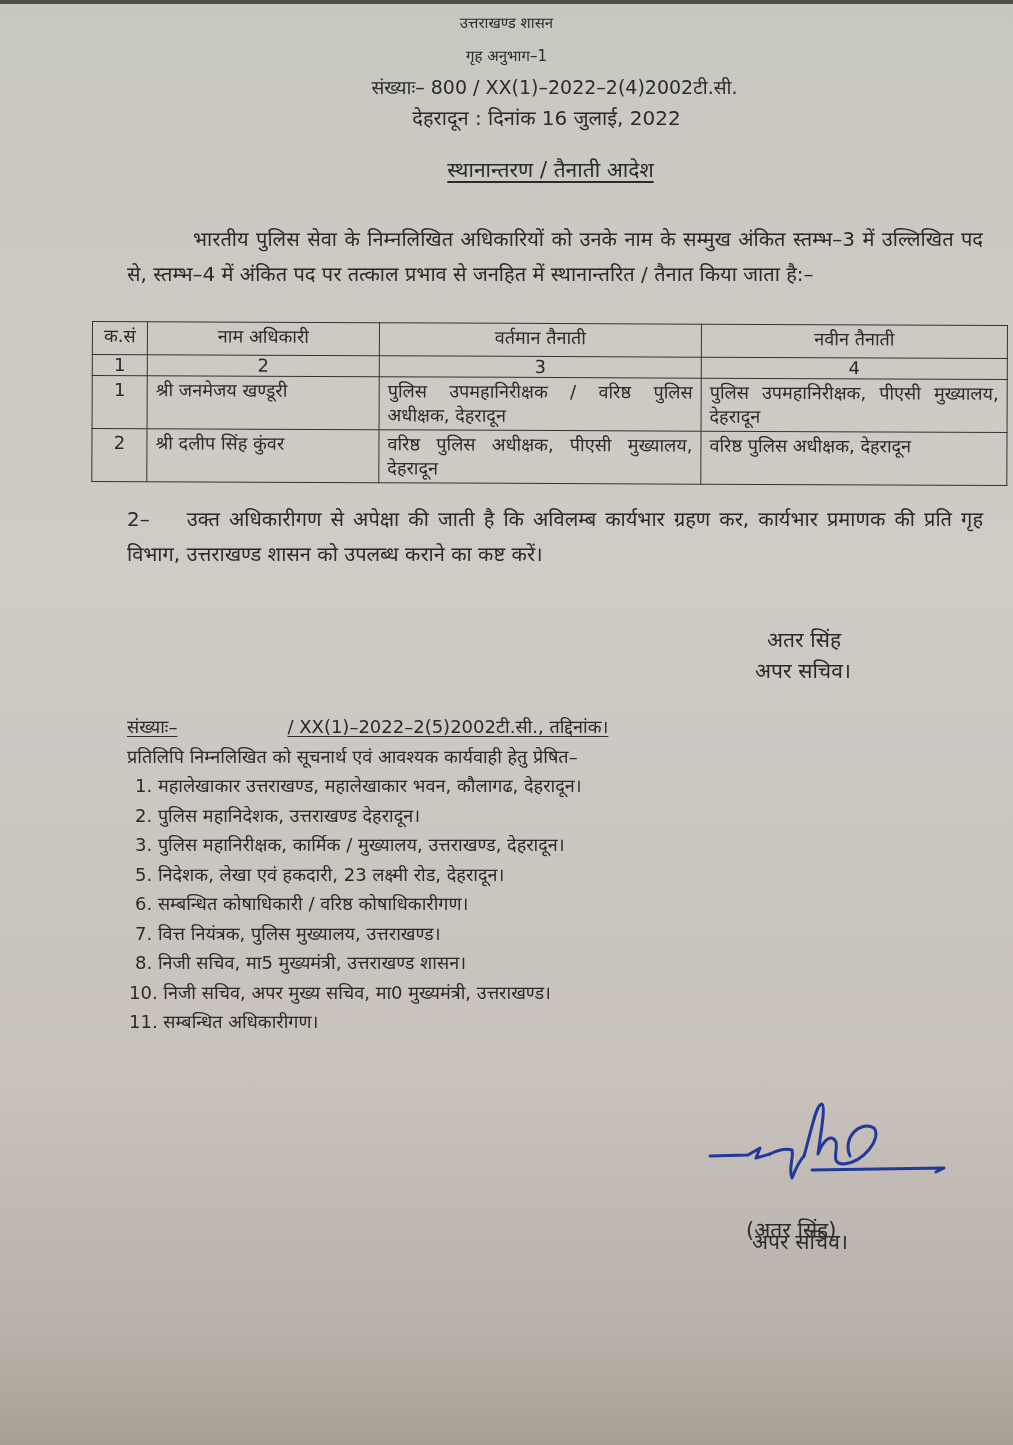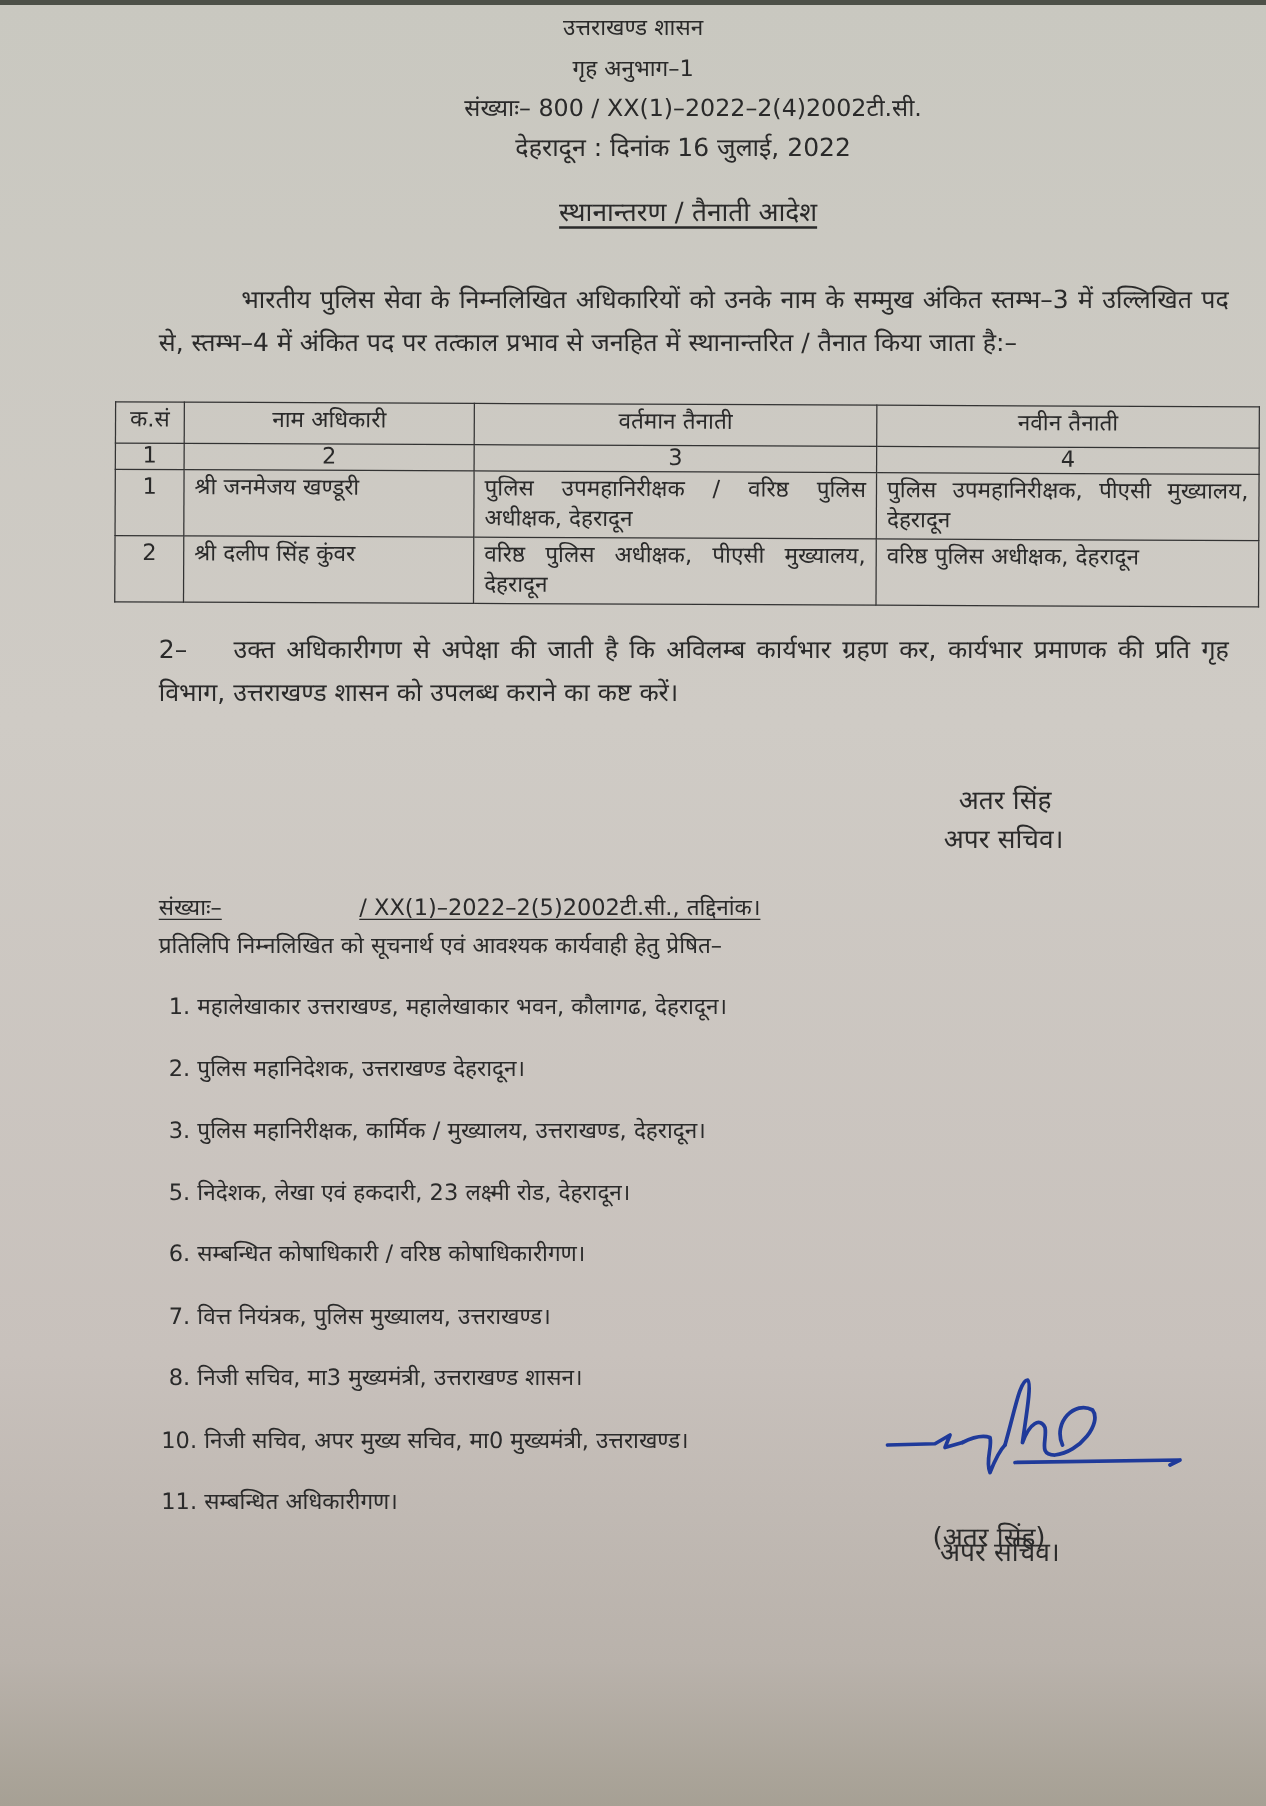--- a/index.html
+++ b/index.html
@@ -6,42 +6,42 @@
   body {
     width: 1013px; height: 1445px; overflow: hidden; position: relative;
     background: linear-gradient(180deg, #c9c8c0 0%, #cfcbc5 40%, #c8c1bc 75%, #b9b2ab 92%, #a6a094 100%);
     font-family: "DejaVu Sans", "Liberation Sans", sans-serif;
     color: #2a2a2a;
   }
   .topbar { position: absolute; left: 0; top: 0; width: 1013px; height: 4px; background: #4d5048; }
   .page { position: absolute; left: 0; top: 0; width: 1013px; height: 1445px; }
   .abs { position: absolute; white-space: nowrap; }
   .center { text-align: center; }
-  .hdr { font-size: 18px; line-height: 30px; }
+  .hdr { font-size: 15px; line-height: 30px; }
   .title { font-size: 21px; text-decoration: underline; text-underline-offset: 4px; }
   .para { position: absolute; left: 127px; width: 856px; font-size: 20px; line-height: 35px; text-align: justify; white-space: normal; }
   .para .indent { display: inline-block; width: 66px; }
   table.orders {
     position: absolute; left: 92px; top: 321px; width: 916px;
     border-collapse: collapse; font-size: 18px; transform: rotate(0.25deg); transform-origin: left top;
   }
   table.orders td, table.orders th {
     border: 1.5px solid #333; padding: 2px 8px; vertical-align: top; font-weight: normal; line-height: 24px;
   }
   table.orders th { text-align: center; height: 28px; }
   table.orders tr.num td { text-align: center; height: 20px; padding: 0 8px; line-height: 20px; }
   table.orders td.sn { text-align: center; width: 38px; }
   table.orders td.name { width: 215px; }
   table.orders td.cur { width: 305px; text-align: justify; }
   table.orders td.newp { text-align: justify; }
   .list { position: absolute; left: 127px; top: 712px; font-size: 18px; line-height: 29.5px; }
   .list .ref { text-decoration: underline; text-underline-offset: 3px; }
   .list .ref .gap { display: inline-block; width: 110px; }
   .list ol { margin: 0; padding: 0; list-style: none; }
-  .list li { padding-left: 8px; margin-top: 20px; }
+  .list li { padding-left: 8px; }
   .sig-name { font-size: 21px; line-height: 30px; }
   .signature { position: absolute; left: 708px; top: 1098px; width: 245px; height: 90px; }
 </style>
 </head>
 <body>
 
 <div class="topbar"></div>
 
 <div class="page">
 
@@ -98,21 +98,21 @@
       <span>संख्याः–</span><span class="gap"></span><span>/ XX(1)–2022–2(5)2002टी.सी., तद्दिनांक।</span>
     </div>
     <div>प्रतिलिपि निम्नलिखित को सूचनार्थ एवं आवश्यक कार्यवाही हेतु प्रेषित–</div>
     <ol>
       <li>1.  महालेखाकार उत्तराखण्ड, महालेखाकार भवन, कौलागढ, देहरादून।</li>
       <li>2.  पुलिस महानिदेशक, उत्तराखण्ड देहरादून।</li>
       <li>3.  पुलिस महानिरीक्षक, कार्मिक / मुख्यालय, उत्तराखण्ड, देहरादून।</li>
       <li>5.  निदेशक, लेखा एवं हकदारी, 23 लक्ष्मी रोड, देहरादून।</li>
       <li>6.  सम्बन्धित कोषाधिकारी / वरिष्ठ कोषाधिकारीगण।</li>
       <li>7.  वित्त नियंत्रक, पुलिस मुख्यालय, उत्तराखण्ड।</li>
-      <li>8.  निजी सचिव, मा3 मुख्यमंत्री, उत्तराखण्ड शासन।</li>
+      <li>8.  निजी सचिव, मा5 मुख्यमंत्री, उत्तराखण्ड शासन।</li>
       <li style="padding-left:2px;">10. निजी सचिव, अपर मुख्य सचिव, मा0 मुख्यमंत्री, उत्तराखण्ड।</li>
       <li style="padding-left:2px;">11. सम्बन्धित अधिकारीगण।</li>
     </ol>
   </div>
 
   <div class="signature">
     <svg width="245" height="90" viewBox="0 0 245 90" fill="none" stroke="#1f3a9a" stroke-width="3" stroke-linecap="round" stroke-linejoin="round">
       <path d="M2 58 L40 57 L52 50 L48 60 L62 56"></path>
       <path d="M62 56 C70 52 78 50 84 52 C86 60 80 70 84 80 C88 70 92 62 96 58"></path>
       <path d="M96 58 C104 30 108 6 114 6 C118 8 112 40 110 56 C116 40 124 36 128 44 C130 54 122 66 136 66 C156 64 174 40 166 30 C152 22 134 40 142 58"></path>

